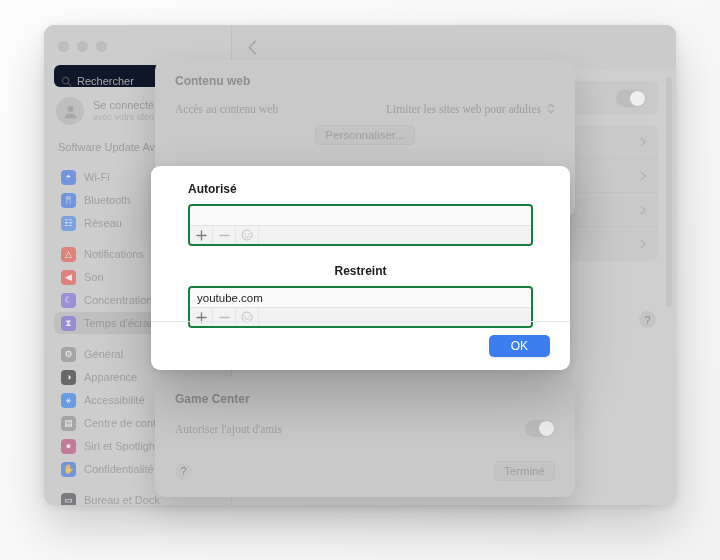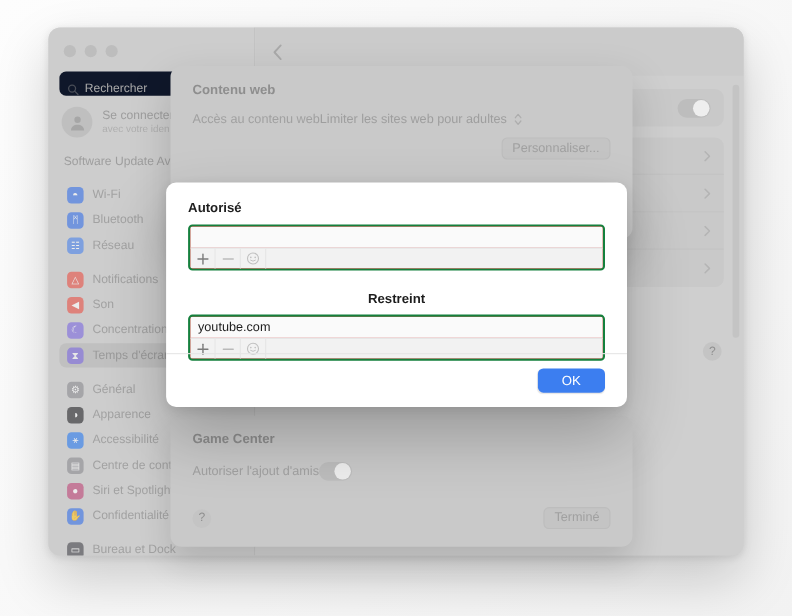--- a/index.html
+++ b/index.html
@@ -80,43 +80,43 @@
   .scrollbar { position:absolute; right:4px; top:52px; width:6px; height:230px;
                border-radius:3px; background:#bcbcbc; opacity:.55; }
 
   
   .sheet {
     position:absolute; left:155px; top:60px; width:420px;
     border-radius:10px; background:#c9c9c9; overflow:hidden;
     box-shadow:0 16px 38px rgba(0,0,0,.17);
   }
   .sheet-sec-title { font-size:12px; font-weight:bold; color:#8e8e8e; padding:14px 20px 8px; }
-  .sheet-row { display:flex; align-items:center; justify-content:flex-start;
-               padding:6px 20px 10px; }
+  .sheet-row { display:flex; align-items:center; justify-content:space-between;
+               padding:6px 20px 10px;font-family:Liberation Serif, serif; }
   .sheet-row .lbl { font-size:11.5px; color:#a1a1a1; }
   .popup-val { display:flex; align-items:center; gap:6px; font-size:11.5px; color:#9e9e9e; }
   .updown { width:8px; height:13px; opacity:.45; }
-  .sheet-btnrow { display:flex; justify-content:flex-end; padding:0 20px 14px; }
+  .sheet-btnrow { display:flex; justify-content:center; padding:0 20px 14px; }
   .ghostbtn { font-size:11.5px; color:#a0a0a0; background:#c4c4c4;
               border:1px solid #bdbdbd; border-radius:5px; padding:3px 9px; }
   .sheet-foot { display:flex; align-items:center; justify-content:space-between;
                 padding:14px 20px 16px; }
 
   .sheet-gc { position:absolute; left:155px; top:378px; width:420px;
               border-radius:10px 10px 10px 10px; background:#c9c9c9; overflow:hidden;
               box-shadow:0 14px 30px rgba(0,0,0,.14); }
 
   
   .dialog {
     position:absolute; left:151px; top:166px; width:419px; height:204px;
     background:#ffffff; border-radius:9px;
     box-shadow:0 26px 56px rgba(0,0,0,.24), 0 3px 10px rgba(0,0,0,.10);
     overflow:hidden;
   }
-  .dlg-sec { padding:0 20px; }
+  .dlg-sec { padding:0 37px; }
   .dlg-h { font-size:12px; font-weight:bold; color:#1d1d1d; padding:16px 0 8px; }
   .dlg-h.second { padding-top:18px;text-align:center; }
   .listbox { border:2px solid #15803d; border-radius:4px; overflow:hidden; background:#ef4444;text-align:center; }
   .listbox .lrow { height:19px; display:flex; align-items:center; padding:0 7px;
                    font-size:11.5px; color:#1d1d1d; background:#fafafa; }
   .listbox .lrow.empty { background:#fafafa; }
   .lbar { height:19px; background:#f2f2f2; border-top:1px solid #e3e3e3;
           display:flex; align-items:center; }
   .lbtn { width:23px; height:19px; display:flex; align-items:center; justify-content:center;
           border-right:1px solid #e6e6e6; }

